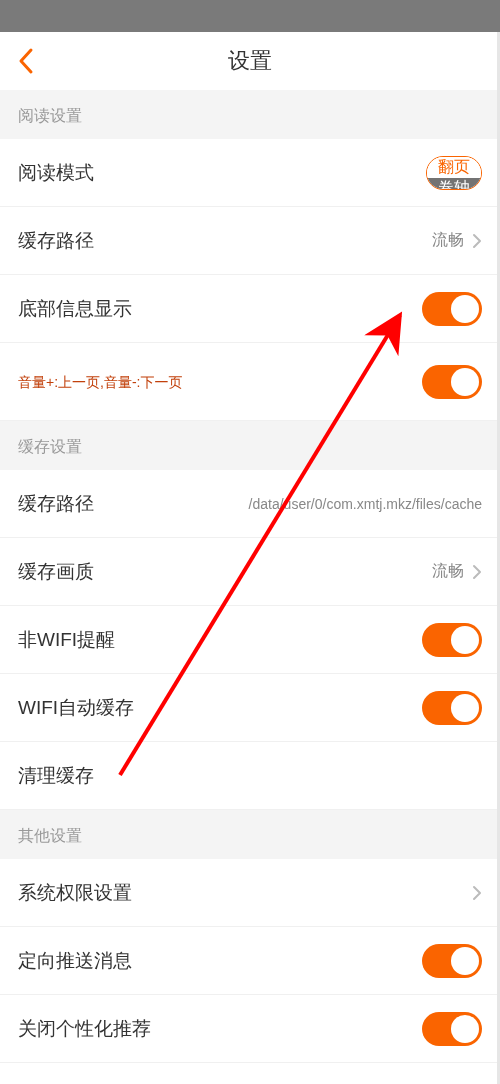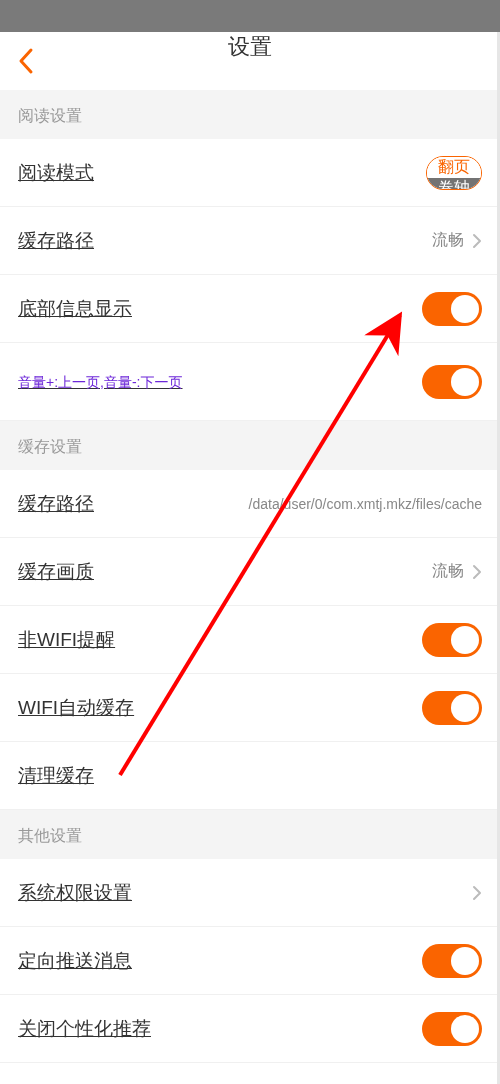--- a/index.html
+++ b/index.html
@@ -13,21 +13,21 @@
   color: #333;
 }
 .status-bar {
   height: 32px;
   background: #7a7a7a;
 }
 .header {
   height: 58px;
   background: #fff;
   display: flex;
-  align-items: flex-start;
+  align-items: center;
   justify-content: center;
   position: relative;
 }
 .back-btn {
   position: absolute;
   left: 14px;
   top: 50%;
   transform: translateY(-50%);
   width: 24px;
   height: 24px;
@@ -54,29 +54,28 @@
   align-items: center;
   justify-content: space-between;
   padding: 0 18px;
   border-bottom: 1px solid #f0f0f0;
 }
 .row:last-of-type { border-bottom: none; }
 .row-left {
   display: flex;
   flex-direction: column;
   justify-content: flex-start;
-  text-decoration: underline;
 }
 .row-label {
   font-size: 19px;
   color: #333;
 }
 .row-sublabel {
   font-size: 14px;
-  color: #6d28d9;
+  color: #c2410c;
   margin-top: 2px;
 }
 .row-right {
   display: flex;
   align-items: center;
   gap: 8px;
 }
 .row-value {
   font-size: 16px;
   color: #888;

